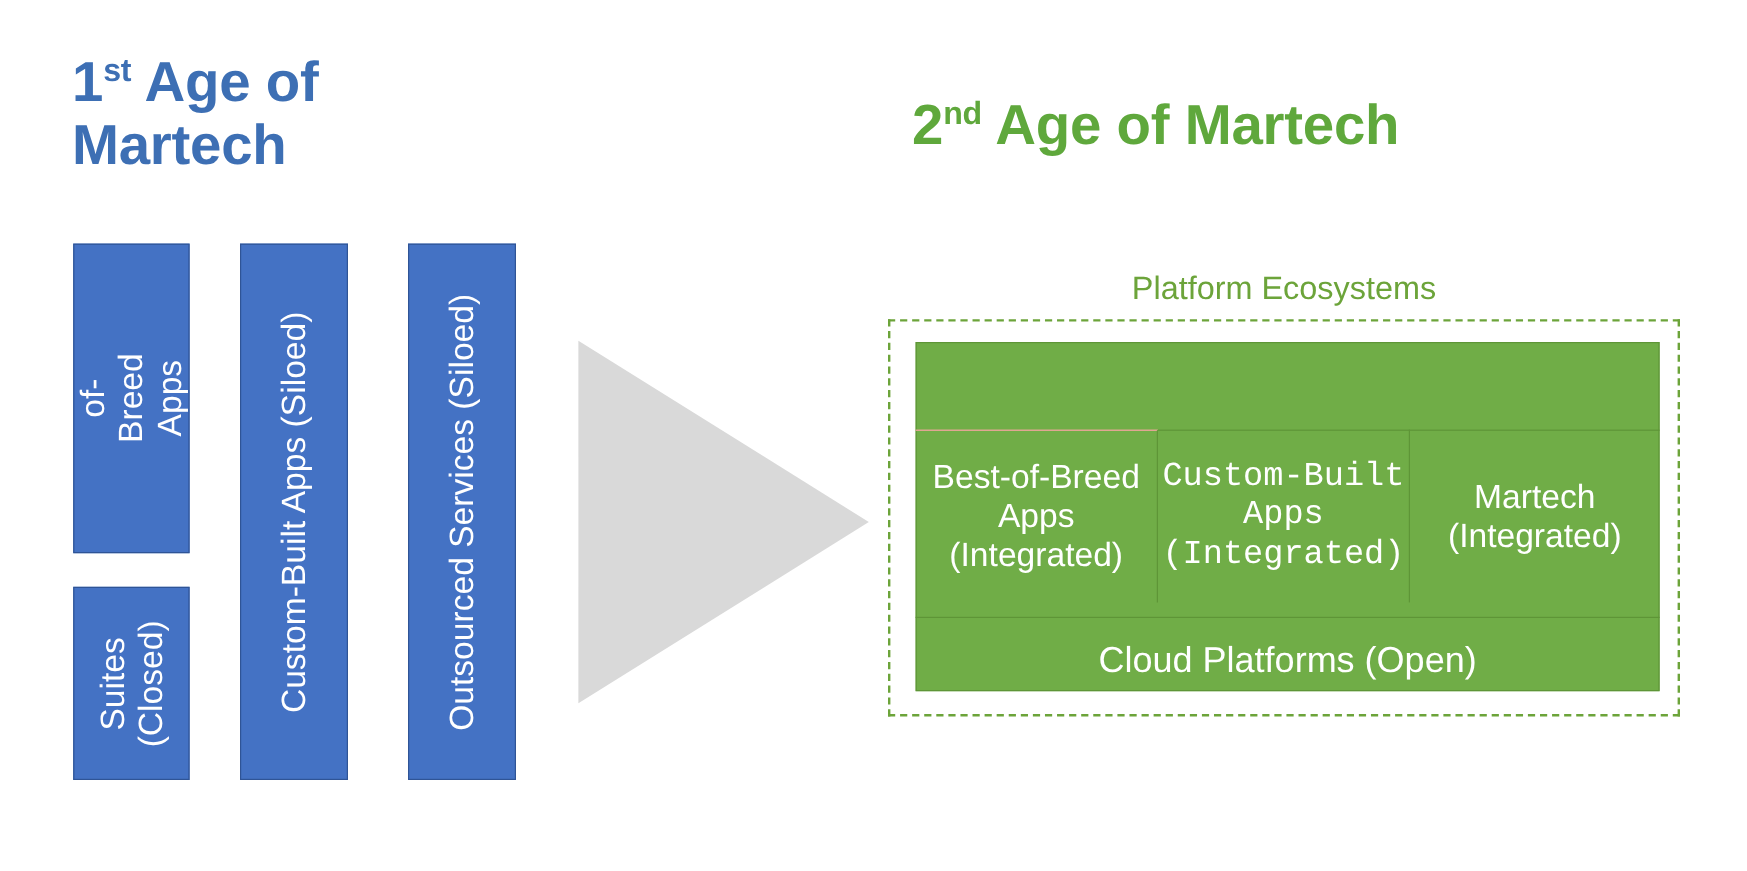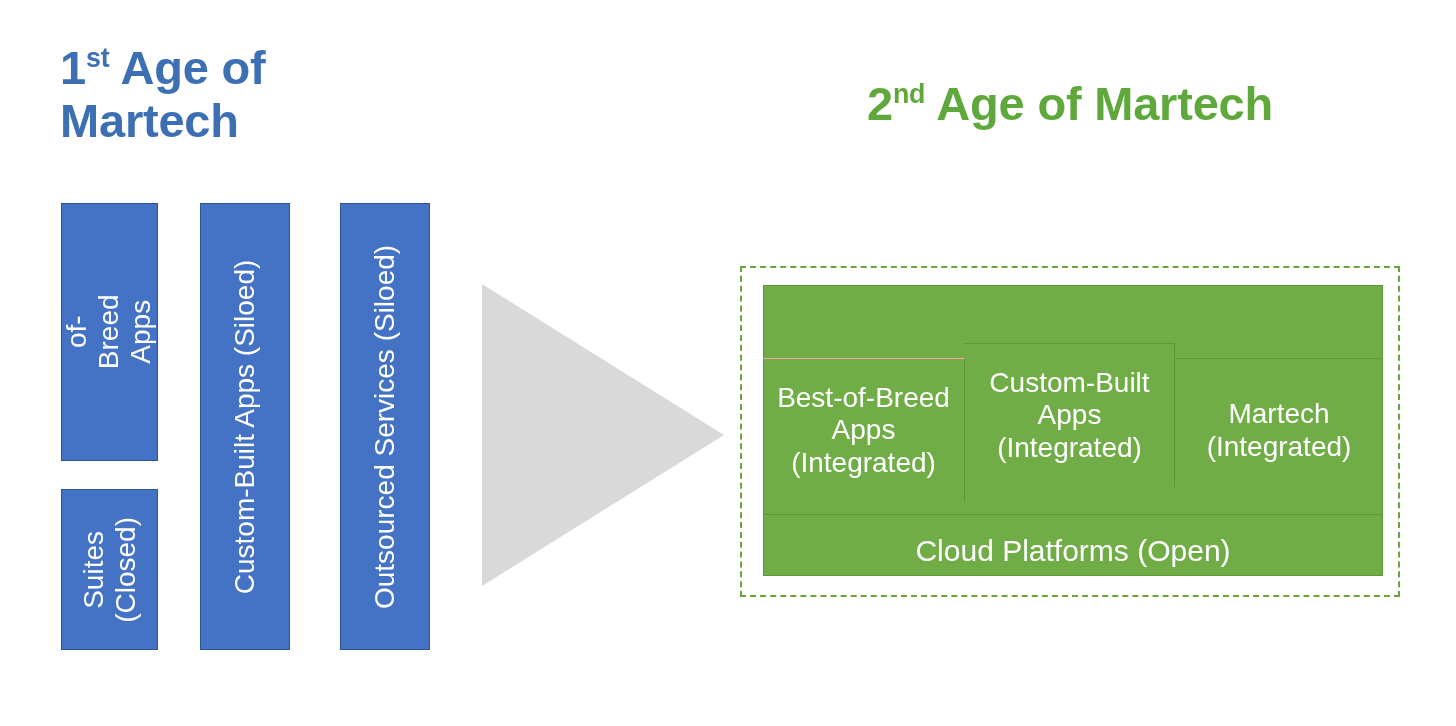--- a/index.html
+++ b/index.html
@@ -31,21 +31,20 @@
     top: 42px;
     width: 360px;
     text-align: left;
     font-size: 47px;
     color: #3D6FB4;
   }
   #title-right {
     left: 760px;
     top: 78px;
     width: 620px;
-    text-align: center;
     font-size: 47px;
     color: #5FA83C;
   }
   .sup {
     font-size: 0.57em;
     vertical-align: super;
     line-height: 0;
   }
 
   
@@ -136,23 +135,24 @@
     padding: 2px 6px;
   }
 
   
   #cell-bob {
     left: 763px; top: 358px; width: 202px; height: 144px;
     border-right: 1px solid #5E9537;
     border-top: 1px solid #fca5a5;
   }
   #cell-custom {
-    left: 965px; top: 343px; width: 210px; height: 144px;
+    left: 965px; top: 358px; width: 210px; height: 144px;
     border-right: 1px solid #5E9537;
     border-top: 1px solid #5E9537;
+    font-family: Liberation Mono, monospace;
   }
   #cell-services {
     left: 1175px; top: 358px; width: 208px; height: 144px;
     border-top: 1px solid #5E9537;
   }
   
   #cell-cloud {
     left: 763px; top: 502px; width: 620px; height: 74px;
     border-top: 1px solid #5E9537;
     font-size: 30px;
@@ -179,20 +179,21 @@
   </div>
 
   <div id="bar-outs" class="blue-bar">
     <span class="vtext">Outsourced Services (Siloed)</span>
   </div>
 
   <div id="arrow"></div>
 
   <div id="title-right" class="title"><span>2</span><span class="sup">nd</span><span> Age of Martech</span></div>
 
+  <div id="eco-label">Platform Ecosystems</div>
 
   <div id="eco-dashed"></div>
 
   <div id="eco-solid"></div>
 
   <div id="cell-bob" class="eco-cell">
     <span>Best-of-Breed Apps (Integrated)</span>
   </div>
 
   <div id="cell-custom" class="eco-cell">

